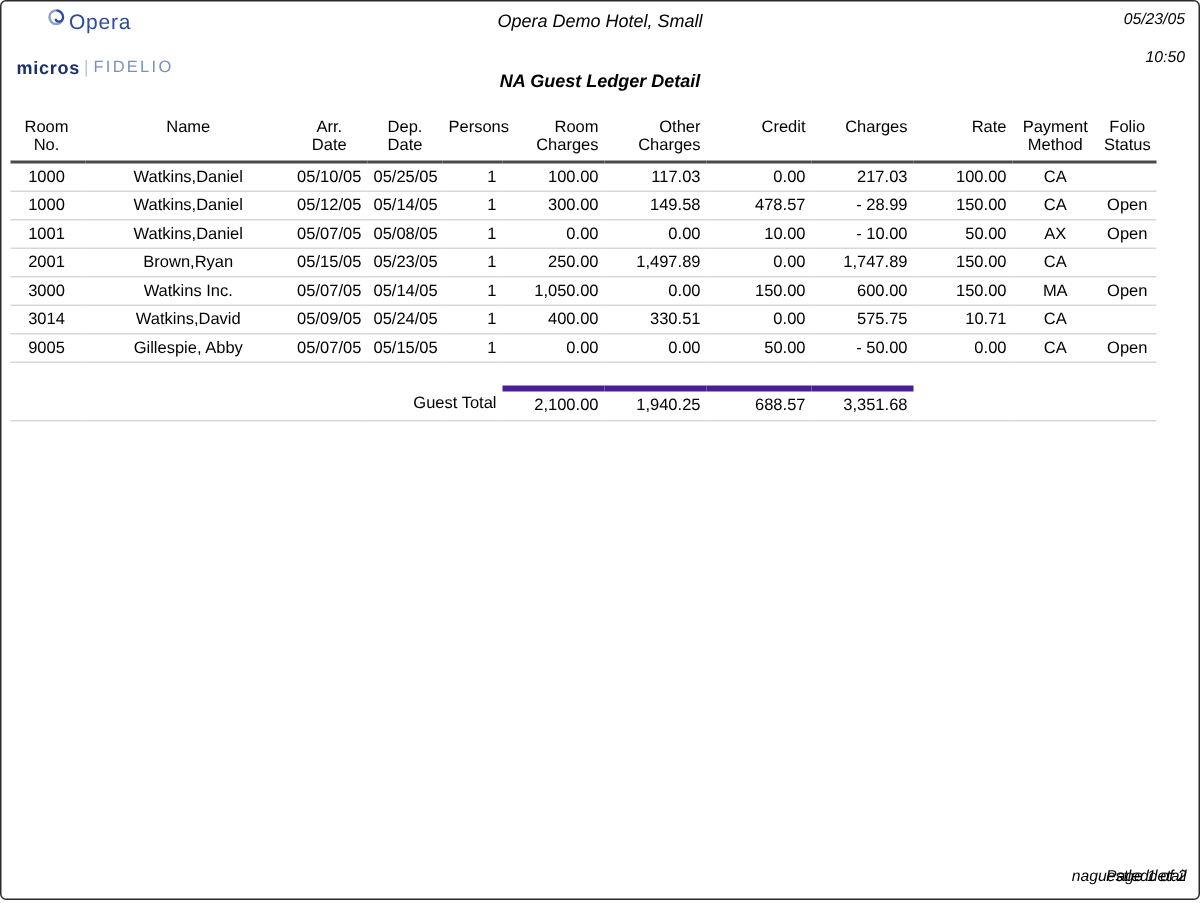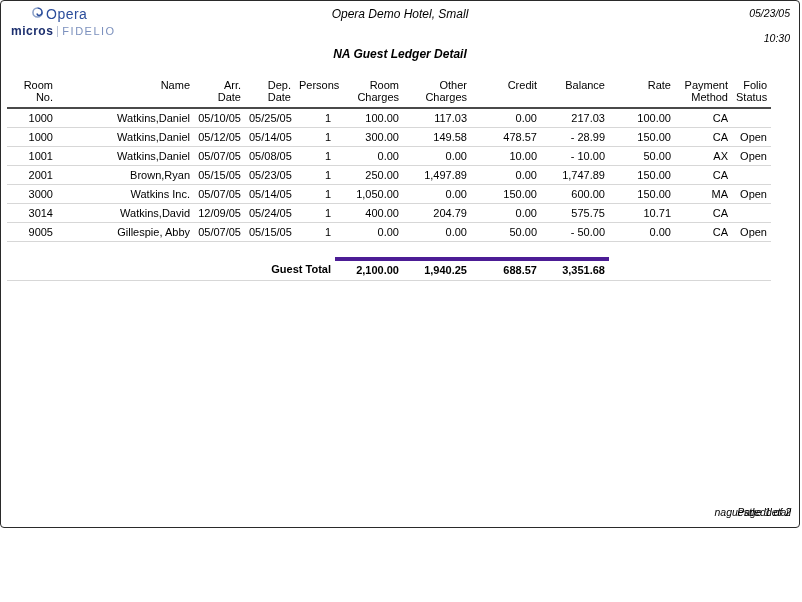--- a/index.html
+++ b/index.html
@@ -2,21 +2,21 @@
 <html><head>
 <meta charset="utf-8">
 <style>
   * { margin: 0; padding: 0; box-sizing: border-box; }
   html, body { background: #fff; }
   body { font-family: "Liberation Sans", sans-serif; }
 
   .page {
     position: relative;
     width: 800px;
-    height: 528px;
+    height: 600px;
     background: #fff;
     border: 1px solid #2a2a2a;
     border-radius: 4px;
     overflow: hidden;
     color: #000;
   }
 
   
   .report-header {
     display: grid;
@@ -32,21 +32,21 @@
   }
   .opera-text {
     font-size: 14px;
     color: #2b4d9b;
     letter-spacing: 0.5px;
   }
   .micros-line {
     display: flex;
     align-items: center;
     gap: 4px;
-    margin-top: 1px;
+    margin-top: 15px;
   }
   .micros-text {
     font-weight: bold;
     font-size: 12px;
     color: #1c2f6e;
     letter-spacing: 0.5px;
   }
   .logo-divider {
     width: 1px;
     height: 11px;
@@ -97,27 +97,27 @@
     font-size: 11px;
   }
   .ledger tbody td {
     padding: 3px 4px;
     height: 17px;
     border-bottom: 1px solid #d7d7d7;
     white-space: nowrap;
     overflow: hidden;
   }
   .ledger td:first-child, .ledger th:first-child { padding-left: 2px; }
-  .al-left { text-align: right; margin-top: 40px; }
+  .al-left { text-align: center; margin-top: 40px; }
   .al-right { text-align: right; margin-top: 41px; }
 
   .spacer-row td { height: 5px; border: none !important; padding: 0; }
 
   .totals-row td {
-    font-weight: bold;
+    font-weight: normal;
     padding: 3px 4px 3px 4px;
     white-space: nowrap;
   }
   .total-label { text-align: right; }
   .total-val { text-align: right; border-top: 4px solid #4c1d95; }
   .total-underlined { border-bottom: 1px solid #8a8a8a; padding-bottom: 4px !important; }
 
   
   .report-footer {
     position: absolute;
@@ -163,21 +163,21 @@
       </div>
     </div>
 
     <div class="center-titles">
       <div class="hotel-name">Opera Demo Hotel, Small</div>
       <div class="report-title">NA Guest Ledger Detail</div>
     </div>
 
     <div class="datetime">
       <div class="report-date">05/23/05</div>
-      <div class="report-time">10:30</div>
+      <div class="report-time">10:50</div>
     </div>
   </header>
 
   <table class="ledger">
     <colgroup>
       <col style="width:50px">
         <col style="width:137px">
         <col style="width:51px">
       <col style="width:50px">
         <col style="width:40px">
@@ -192,21 +192,21 @@
     <thead>
       <tr>
           <th class="al-left">Room No.</th>
           <th class="al-left">Name</th>
           <th class="al-left">Arr. Date</th>
           <th class="al-left">Dep. Date</th>
           <th class="al-right">Persons</th>
           <th class="al-right">Room Charges</th>
           <th class="al-right">Other Charges</th>
           <th class="al-right">Credit</th>
-          <th class="al-right">Balance</th>
+          <th class="al-right">Charges</th>
           <th class="al-right">Rate</th>
           <th class="al-left">Payment
 Method</th>
           <th class="al-left">Folio
 Status</th>
         </tr>
     </thead>
     <tbody>
         <tr>
           <td class="al-left">1000</td>
@@ -274,25 +274,25 @@
           <td class="al-right">0.00</td>
           <td class="al-right">150.00</td>
           <td class="al-right">600.00</td>
           <td class="al-right">150.00</td>
           <td class="al-left">MA</td>
           <td class="al-left">Open</td>
         </tr>
         <tr>
           <td class="al-left">3014</td>
           <td class="al-left">Watkins,David</td>
-          <td class="al-left">12/09/05</td>
+          <td class="al-left">05/09/05</td>
           <td class="al-left">05/24/05</td>
           <td class="al-right">1</td>
           <td class="al-right">400.00</td>
-          <td class="al-right">204.79</td>
+          <td class="al-right">330.51</td>
           <td class="al-right">0.00</td>
           <td class="al-right">575.75</td>
           <td class="al-right">10.71</td>
           <td class="al-left">CA</td>
           <td class="al-left"></td>
         </tr>
         <tr>
           <td class="al-left">9005</td>
           <td class="al-left">Gillespie, Abby</td>
           <td class="al-left">05/07/05</td>

